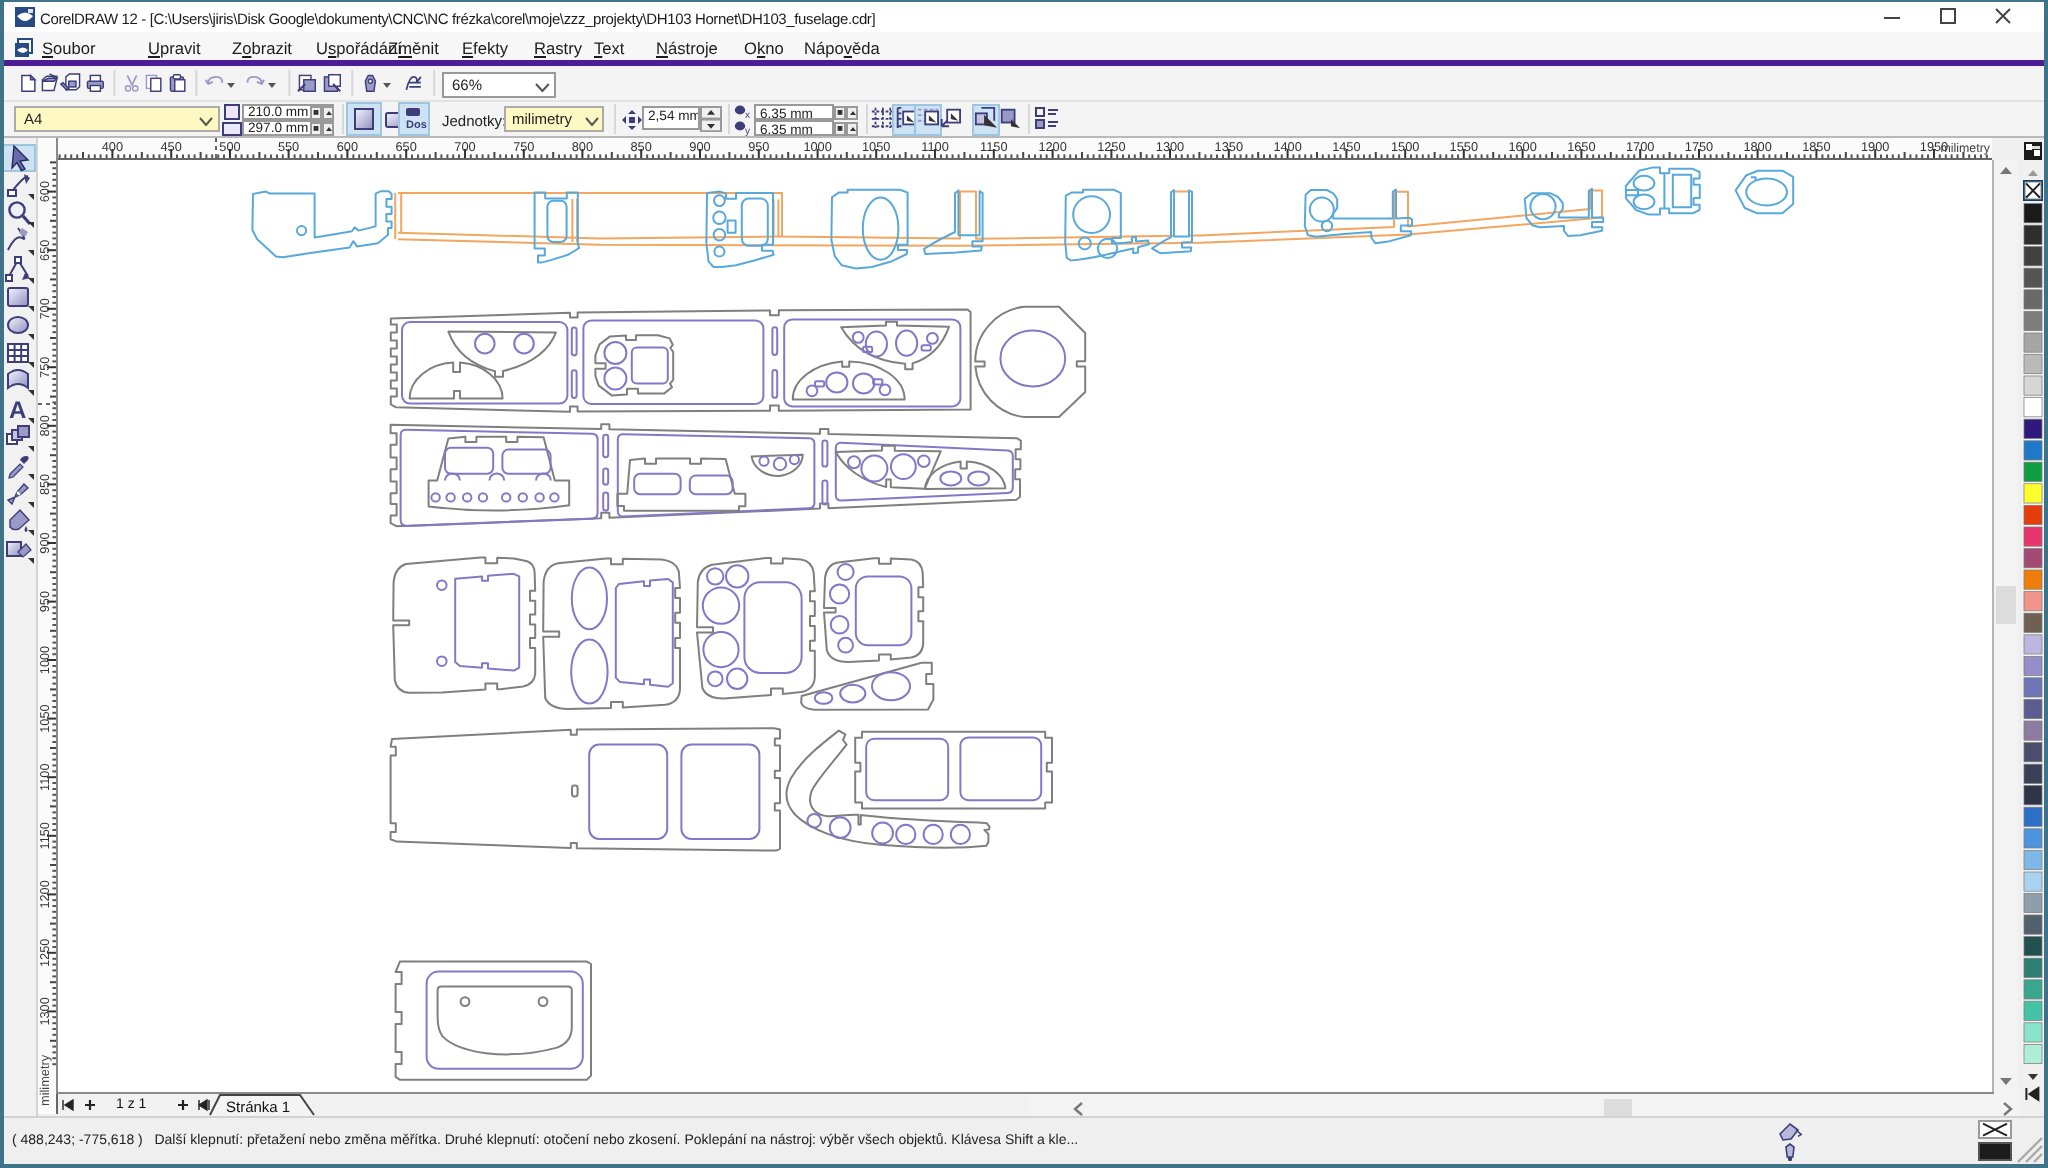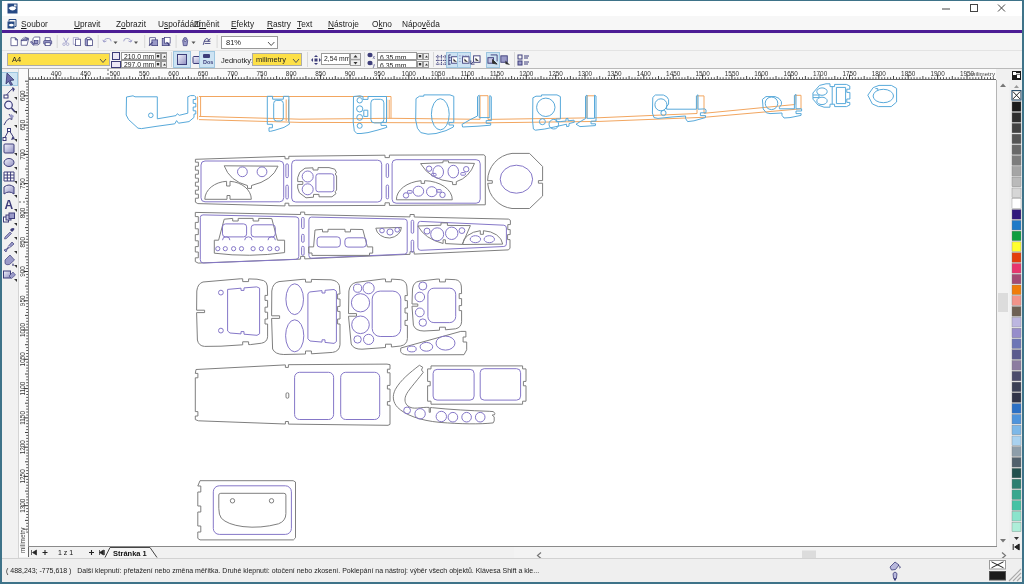--- a/index.html
+++ b/index.html
@@ -1,21 +1,21 @@
 <!DOCTYPE html>
 <html><head><meta charset="utf-8"><style>
 *{margin:0;padding:0;box-sizing:border-box}
 body{width:1024px;height:584px;position:relative;font-family:"Liberation Sans",sans-serif;background:#f0f0f0;overflow:hidden}
 #frame{position:absolute;inset:0;border:1px solid #3e7389;border-left-width:2px;border-right-width:2px;border-bottom-width:2px;pointer-events:none;z-index:99}
 #title{position:absolute;left:2px;top:1px;right:2px;height:15px;background:#fff;font-size:7.5px;letter-spacing:-0.025em;color:#1c1c1c;white-space:nowrap}
 #menu{position:absolute;left:2px;top:16px;right:2px;height:17px;background:#f7f7f7;border-bottom:3px solid #4c1d95;font-size:8.3px;color:#1c1c1c}
 #tb1{position:absolute;left:2px;top:34px;right:2px;height:17px;background:#f4f4f4;border-bottom:1px solid #e3e3e3}
 #tb2{position:absolute;left:2px;top:51px;right:2px;height:18px;background:#f4f4f4;border-bottom:1px solid #b9b9b9}
 .mi{position:absolute;top:3px}
-.combo{position:absolute;background:#fde047;border:1px solid #ababab;font-size:7.5px;color:#222;line-height:11px;white-space:nowrap}
+.combo{position:absolute;background:#fef9c3;border:1px solid #ababab;font-size:7.5px;color:#222;line-height:11px;white-space:nowrap}
 
 .spinf{position:absolute;background:#fff;border:1px solid #999;font-size:6.8px;color:#222;line-height:7px;white-space:nowrap;overflow:hidden}
 .spinf span{padding-left:2px;display:block;line-height:inherit}
 .spinf.wh{line-height:10px}
 .lbl{position:absolute;font-size:7.5px;color:#222}
 .vsep{position:absolute;width:1px;background:#d8d8d8}
 .tbtn{position:absolute}
 .tbtn.on{background:#cde3f3;outline:1px solid #9ec6e0}
 #toolcol{position:absolute;left:2px;top:69px;width:17px;bottom:26px;background:#f1f1f1;border-right:1px solid #d4d4d4}
 #rcorner{position:absolute;left:19px;top:69px;width:10px;height:11px;background:#fbfbfb;border-right:1px solid #888;border-bottom:1px solid #666}
@@ -28,20 +28,21 @@
 #hsb{position:absolute;left:514px;top:547px;width:496px;height:11px;background:#f3f3f3}
 #status{position:absolute;left:2px;top:558px;right:2px;height:24px;background:#efefef;border-top:1px solid #d2d2d2;font-size:7px;color:#222}
 text{font-family:"Liberation Sans",sans-serif}
 </style></head><body>
 <div id="title">
     <svg width="11" height="11" style="position:absolute;left:5px;top:2px">
       <rect x="0.5" y="0.5" width="10" height="10" fill="#274a84"></rect>
       <path d="M1.5 5 q4 -3.5 8 0 q-4 5 -8 0 z" fill="#fff"></path>
       <rect x="7" y="1.5" width="2.5" height="2" fill="#fff" opacity="0.85"></rect>
     </svg>
+    <span style="position:absolute;left:18px;top:4px">CorelDRAW 12 - [C:\Users\jiris\Disk Google\dokumenty\CNC\NC frézka\corel\moje\zzz_projekty\DH103 Hornet\DH103_fuselage.cdr]</span>
     <svg width="80" height="15" style="position:absolute;right:8px;top:0">
       <path d="M8 8 h8" stroke="#444"></path>
       <rect x="36.5" y="3.5" width="7" height="7" fill="none" stroke="#444"></rect>
       <path d="M64 3.5 l7 7 M71 3.5 l-7 7" stroke="#444"></path>
     </svg>
   </div>
 <div id="menu">
     <svg width="10" height="10" style="position:absolute;left:5px;top:3px">
       <rect x="0.5" y="2.5" width="7" height="7" fill="#274a84"></rect>
       <path d="M2 2.5 v-2 h7 v7 h-1.5" fill="none" stroke="#274a84"></path>
@@ -119,21 +120,21 @@
       <g transform="translate(178.5,3) scale(0.72)">
         <path d="M5 1 l3 0 l2 4 l-1 7 l-5 0 l-1 -7 z" fill="#9a9ac8" stroke="#3d3d7a"></path>
         <circle cx="6.5" cy="5" r="1.4" fill="#fff" stroke="#3d3d7a"></circle>
       </g>
       <path d="M189.5 7.5 l4 0 l-2 2.5 z" fill="#555"></path>
       <g transform="translate(200.5,3) scale(0.72)">
         <path d="M1 11 q2 -9 5 -9 q3 0 2 4 l3 -4 M2 6 h9 M3 9 h8" stroke="#3d3d7a" stroke-width="1.2" fill="none"></path>
       </g>
       <rect x="214.6" y="1" width="1" height="13" fill="#d8d8d8"></rect>
     </svg>
-    <div style="position:absolute;left:219px;top:2px;width:57px;height:13px;background:#fff;border:1px solid #999;font-size:7.5px;color:#222;line-height:12px"><span style="padding-left:4px">81%</span><svg width="9" height="13" style="position:absolute;right:1px;top:0">
+    <div style="position:absolute;left:219px;top:2px;width:57px;height:13px;background:#fff;border:1px solid #999;font-size:7.5px;color:#222;line-height:12px"><span style="padding-left:4px">66%</span><svg width="9" height="13" style="position:absolute;right:1px;top:0">
         <path d="M1 5 l3.2 3.5 l3.2 -3.5" fill="none" stroke="#555"></path>
       </svg></div>
   </div>
 <div id="tb2"><svg width="0" height="0">
       <defs>
         <linearGradient id="gp" x1="0" y1="0" x2="1" y2="1">
           <stop offset="0" stop-color="#f4f4fd"></stop>
           <stop offset="1" stop-color="#8f8fc0"></stop>
         </linearGradient>
       </defs>
@@ -1058,21 +1059,21 @@
       <path d="M3 459 l3 3.5 l3 -3.5 z" fill="#777"></path>
     </svg></div>
 <div id="nav"><svg width="80" height="11">
       <path d="M2.5 3 v5 M7.5 3 v5 l-4 -2.5 z" fill="#222" stroke="#222" stroke-width="0.7"></path>
       <path d="M13.5 5.5 h5 M16 3 v5" stroke="#222" stroke-width="1.1"></path>
     </svg><span style="position:absolute;left:29px;top:2px">1 z 1</span><svg width="24" height="11" style="position:absolute;left:57px;top:0">
       <path d="M3 5.5 h5 M5.5 3 v5" stroke="#222" stroke-width="1.1"></path>
       <path d="M13.5 3 v5 M13.5 5.5 l4 -2.5 v5 z M18.5 3 v5" fill="#222" stroke="#222" stroke-width="0.7"></path>
     </svg><svg width="60" height="11" style="position:absolute;left:74px;top:0">
       <path d="M2 10.5 L7 0.5 L47 0.5 L54 10.5" fill="#f4f4f4" stroke="#444"></path>
-    </svg><span style="position:absolute;left:84px;top:2px;font-weight:bold;font-size:7.5px">Stránka 1</span></div>
+    </svg><span style="position:absolute;left:84px;top:2px;font-weight:normal;font-size:7.5px">Stránka 1</span></div>
 <div id="hsb"><svg width="496" height="11">
       <path d="M27 2.5 l-3.5 3 l3.5 3" fill="none" stroke="#777" stroke-width="1.2"></path>
       <rect x="288" y="0.5" width="14" height="10" fill="#dcdcdc"></rect>
       <path d="M488 2.5 l3.5 3 l-3.5 3" fill="none" stroke="#777" stroke-width="1.2"></path>
     </svg></div>
 <div id="status">
     <span style="position:absolute;left:4px;top:8px">( 488,243; -775,618 )&nbsp;&nbsp; Další klepnutí: přetažení nebo změna měřítka. Druhé klepnutí: otočení  nebo zkosení. Poklepání na nástroj: výběr všech objektů. Klávesa Shift a kle...</span>
     <svg width="14" height="22" style="position:absolute;left:886px;top:1px">
       <path d="M2 7 l5 -5 l4 3 l-3.5 4.5 l-4 0.5 z" fill="#b8b8dc" stroke="#3d3d7a" stroke-width="0.8"></path>
       <path d="M10 5 l2.6 2.2 l-1.6 1" fill="none" stroke="#3d3d7a" stroke-width="0.8"></path>

